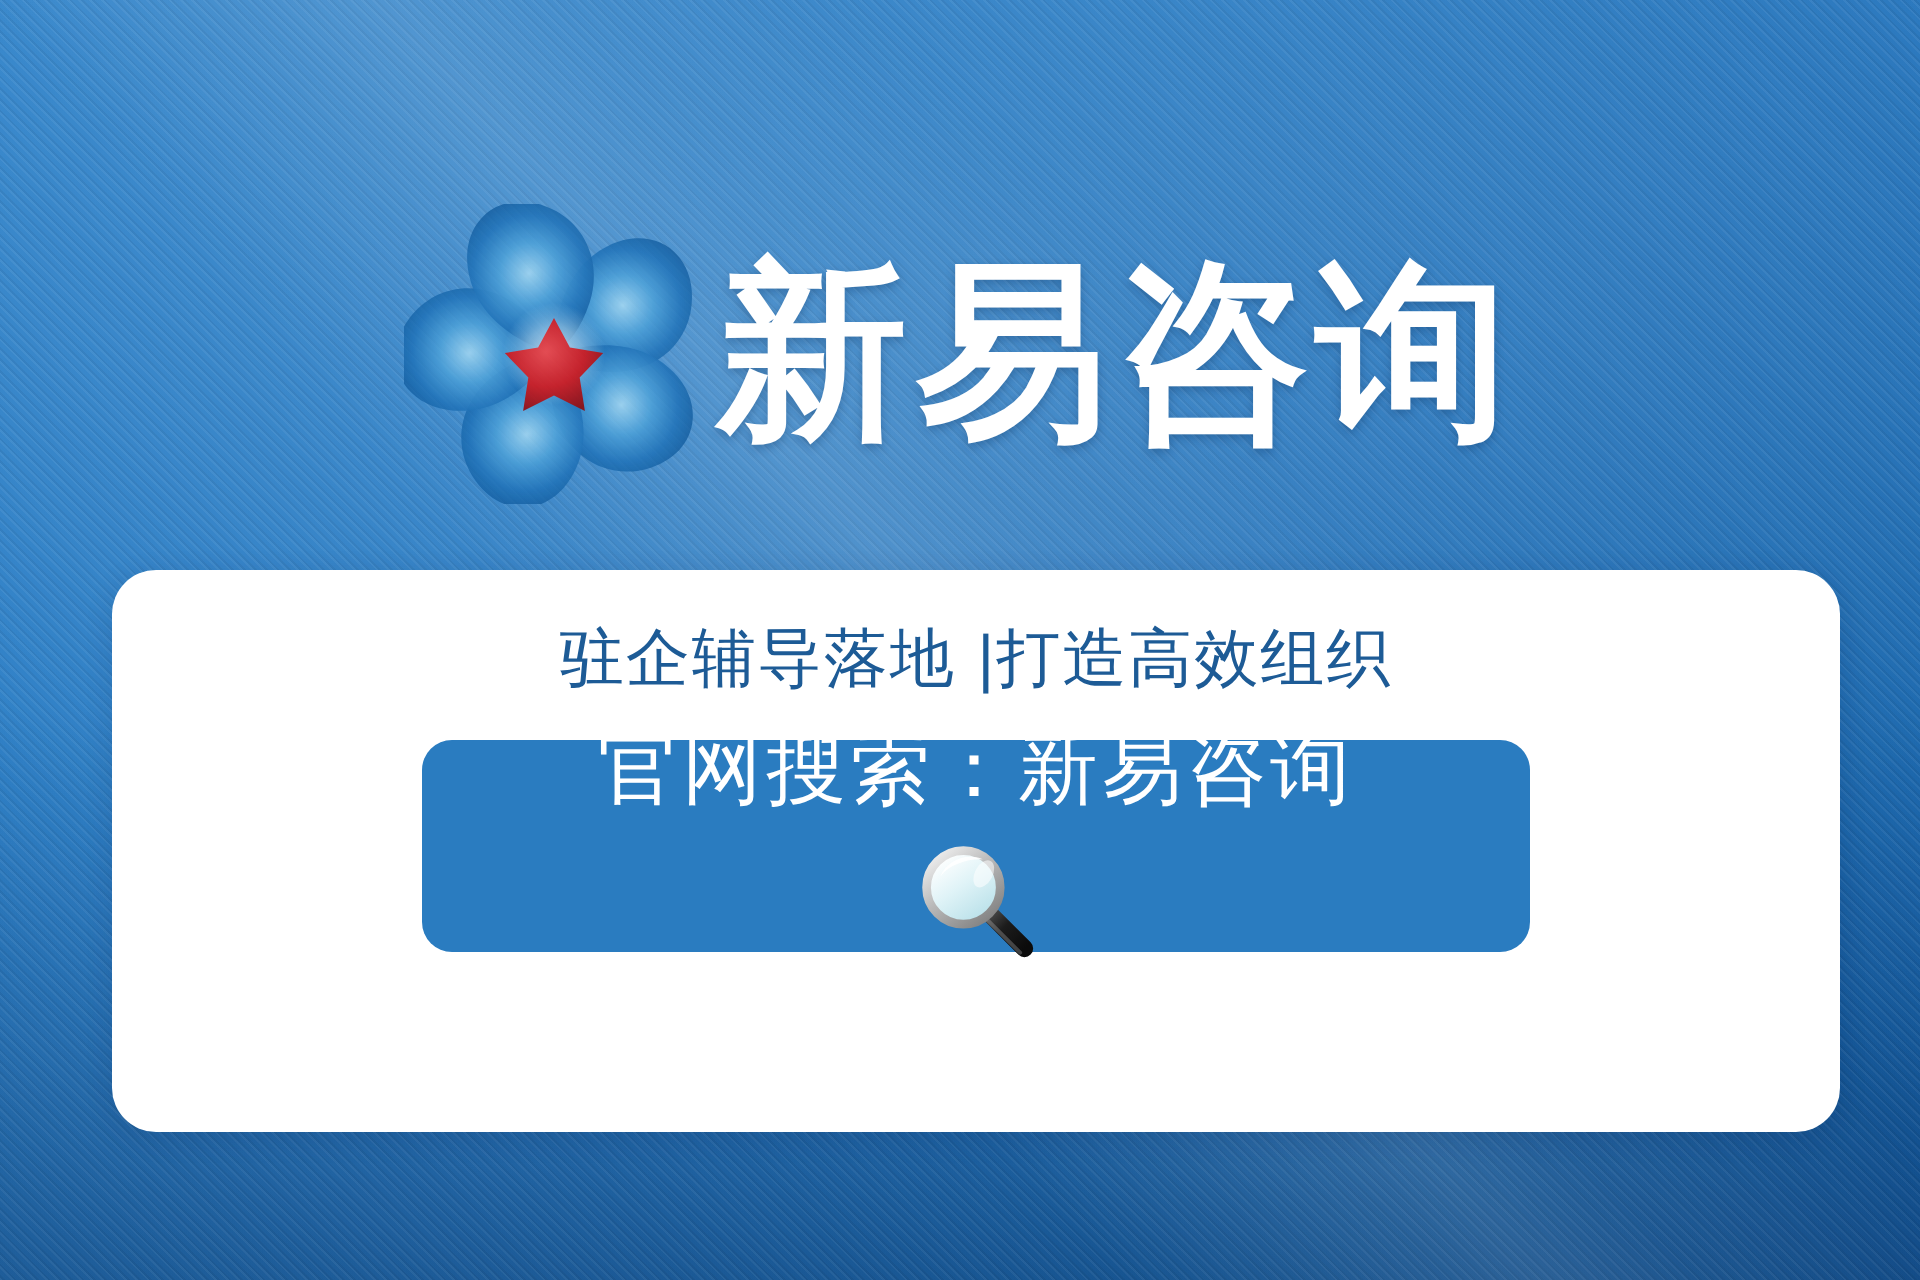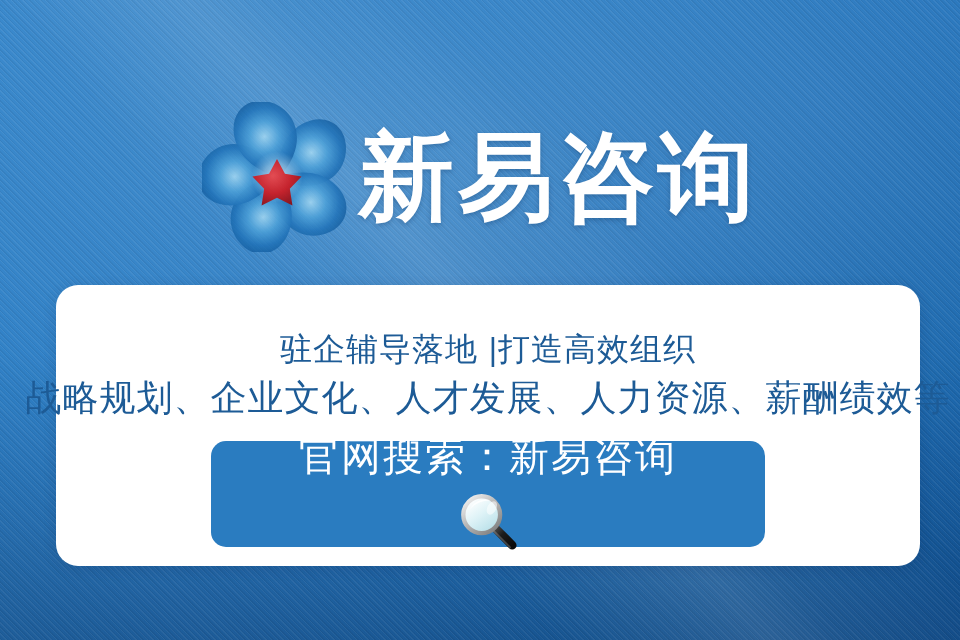--- a/index.html
+++ b/index.html
@@ -116,21 +116,21 @@
     height: 281px;
     background: #ffffff;
     border-radius: 22px;
     box-shadow: 0 3px 14px rgba(0,30,70,0.14);
     display: flex;
     flex-direction: column;
     align-items: center;
   }
 
   .card-line-1 {
-    margin-top: 44px;
+    margin-top: 24px;
     color: #1d5b96;
     font-size: 32px;
     line-height: 1.25;
     letter-spacing: 1px;
     white-space: nowrap;
   }
   .card-line-1 .sep {
     letter-spacing: 0;
     padding: 0 1px;
   }
@@ -229,21 +229,20 @@
 
     <div class="brand-title">新易咨询</div>
   </div>
 
   <div class="card">
 
     <div class="card-line-1">
       <span>驻企辅导落地 </span><span class="sep">|</span><span>打造高效组织</span>
     </div>
 
-    <div class="card-line-2">战略规划、企业文化、人才发展、人力资源、薪酬绩效等</div>
 
     <button class="cta" type="button">
       <span class="cta-label">官网搜索：新易咨询</span>
 
       <svg class="cta-icon" viewBox="0 0 64 64" aria-hidden="true">
         <defs>
           <linearGradient id="lensGrad" x1="20%" y1="10%" x2="80%" y2="95%">
             <stop offset="0%" stop-color="#ffffff"></stop>
             <stop offset="45%" stop-color="#dff3f7"></stop>
             <stop offset="100%" stop-color="#b6dfe8"></stop>

